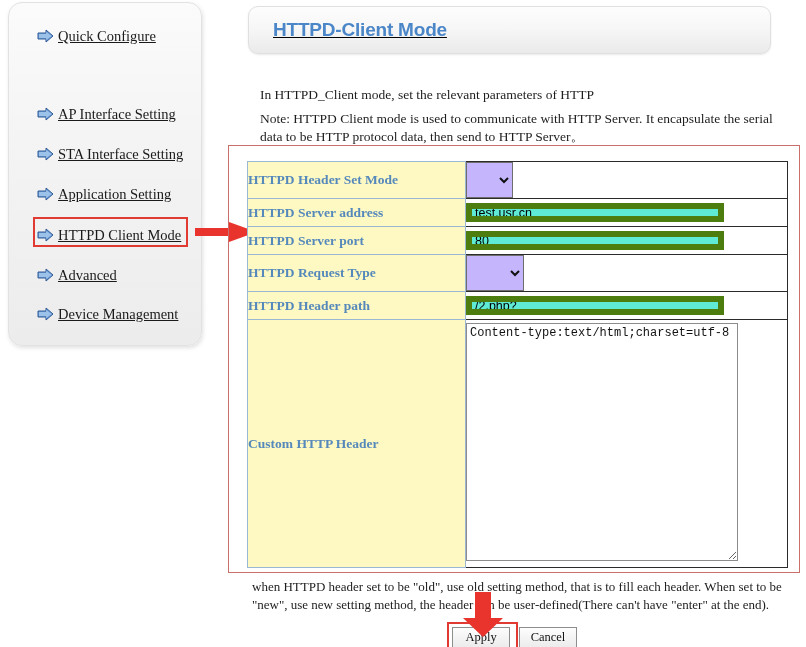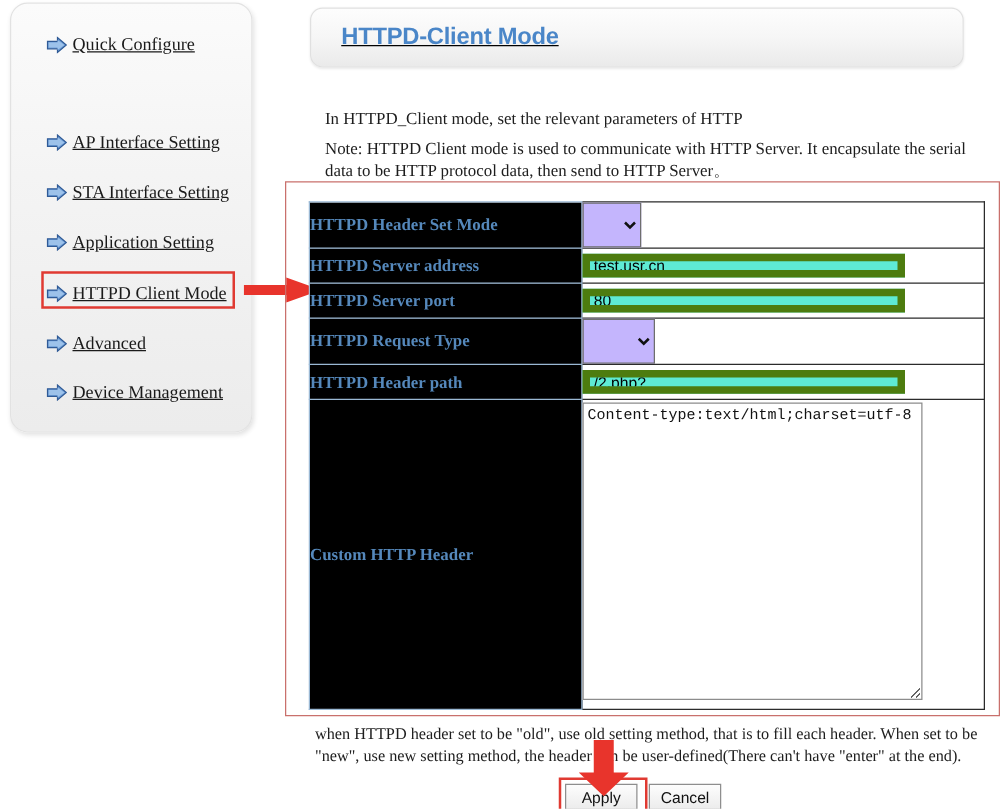--- a/index.html
+++ b/index.html
@@ -107,21 +107,21 @@
     border-collapse: collapse;
     table-layout: fixed;
   }
   #settings-table td {
     border: 1px solid #2b2b2b;
     padding: 0;
     vertical-align: middle;
   }
   td.lbl {
     width: 218px;
-    background: #000000;
+    background: #fef9c3;
     border: 1px solid #9ab8d4 !important;
     padding: 4px 0 4px 9px;
     font-family: "Liberation Serif", serif;
     font-weight: bold;
     font-size: 13.5px;
     color: #5588bb;
     height: 28px;
   }
   td.val {
     background: #ffffff;
@@ -190,21 +190,21 @@
     position: absolute;
     left: 452px; top: 627px;
     display: flex;
     gap: 9px;
   }
   button.btn {
     min-width: 58px;
     height: 21px;
     background: linear-gradient(to bottom, #fdfdfd, #ececec);
     border: 1px solid #8e8e8e;
-    font-family: Liberation Sans, sans-serif;
+    font-family: Liberation Serif, serif;
     font-size: 12.5px;
     color: #111;
     padding: 0 8px;
     cursor: pointer;
   }
   #apply-highlight {
     position: absolute;
     left: 447px; top: 622px;
     width: 71px; height: 31px;
     border: 2px solid #e03a32;

